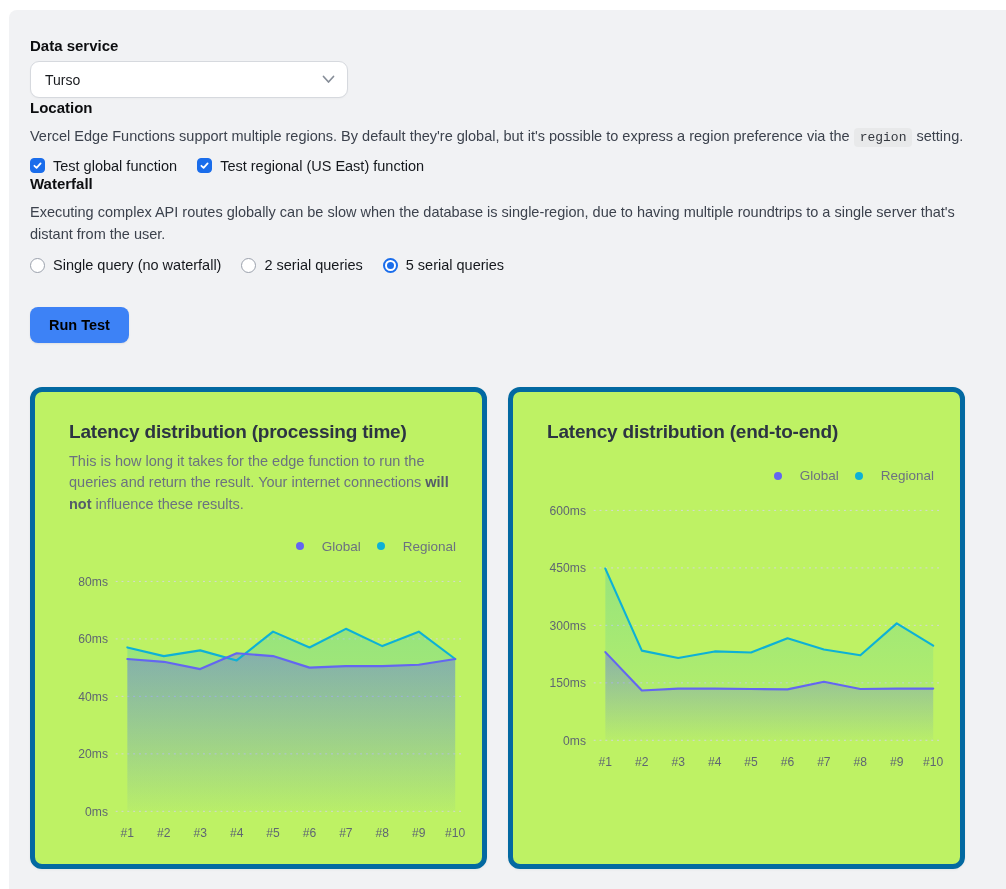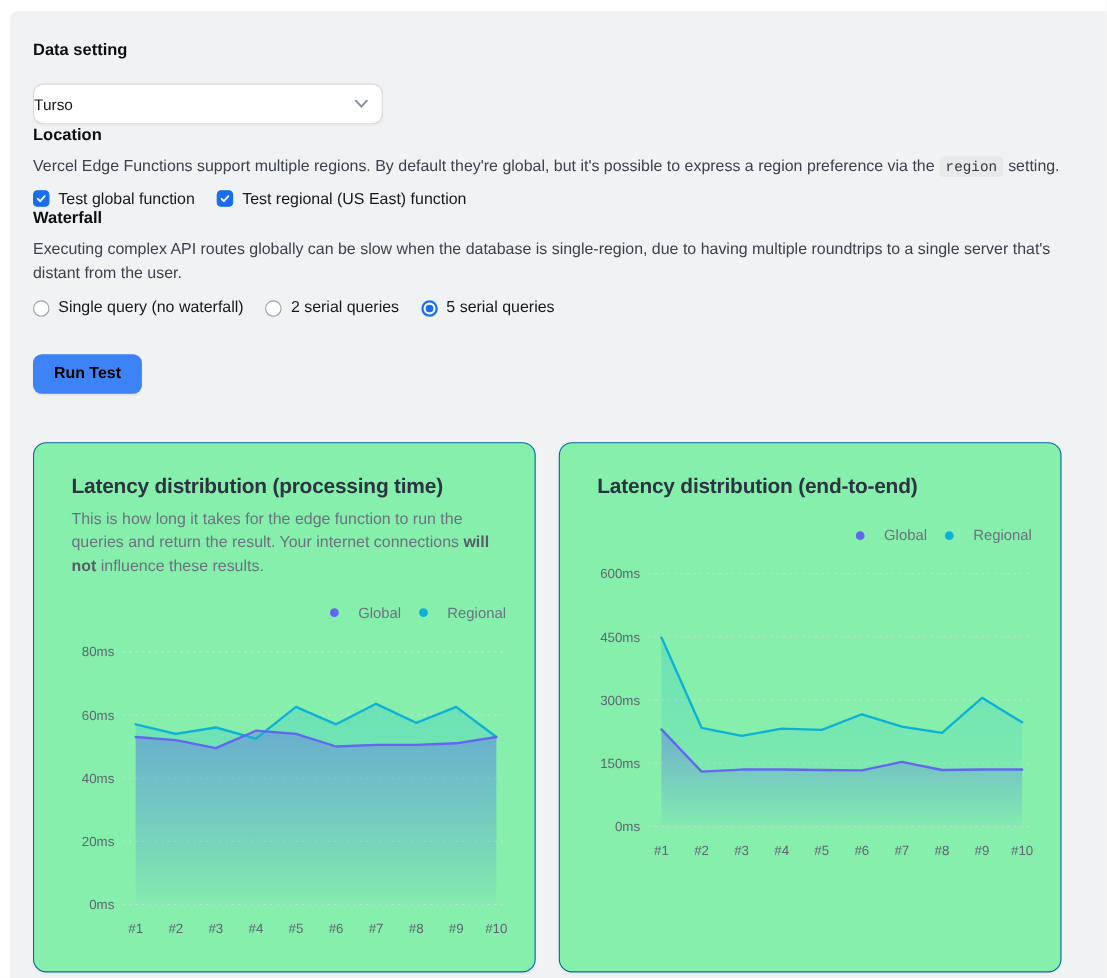--- a/index.html
+++ b/index.html
@@ -10,23 +10,23 @@
   }
   .panel{
     position:absolute;left:9px;top:10px;right:0;bottom:0;
     background:#f1f2f4;border-radius:8px 0 0 0;
     padding:26px 20px 22px 21px;box-sizing:border-box;
   }
   h3.sec{font-size:15px;font-weight:700;color:#0d0e10;margin:0;line-height:20px;}
   .mt-lg{margin-top:30px;}
   .mt-xl{margin-top:28px;}
   .select{
-    margin-top:20px;width:318px;height:37px;background:#fff;
+    margin-top:5px;width:318px;height:37px;background:#fff;
     border:1px solid #d6d9de;border-radius:9px;display:flex;align-items:center;
-    justify-content:space-between;padding:0 12px 0 0;box-sizing:border-box;
+    justify-content:space-between;padding:0 12px 0 14px;box-sizing:border-box;
     cursor:pointer;box-shadow:0 1px 2px rgba(0,0,0,0.03);
   }
   .select .val{font-size:14px;color:#17191d;}
   .para{font-size:14.5px;color:#3c424d;line-height:1.5;margin:8px 0 0 0;max-width:958px;}
   code.chip{
     font-family:"Liberation Mono","DejaVu Sans Mono",monospace;
     font-size:13px;background:#e8e9ea;border-radius:4px;padding:2px 6px;color:#33373e;
   }
   .check-row{display:flex;gap:20px;margin-top:10px;align-items:center;}
   .check-item{display:flex;align-items:center;gap:8px;cursor:pointer;}
@@ -44,39 +44,39 @@
   .radio.on{border:2px solid #1a6deb;}
   .radio .dot{display:none;}
   .radio.on .dot{display:block;width:7px;height:7px;border-radius:50%;background:#1a6deb;}
   .run-btn{
     margin-top:34px;display:inline-block;background:#3d82f6;color:#000000;border:none;
     font-family:inherit;font-size:14.5px;font-weight:600;border-radius:8px;
     padding:10px 19px;cursor:pointer;box-shadow:0 1px 2px rgba(0,0,0,0.08);
   }
   .cards{display:flex;gap:21px;margin-top:44px;}
   .card{
-    width:457px;height:482px;background:#86efac;border:1px solid #0369a1;border-radius:12px;
+    width:457px;height:482px;background:#bef264;border:5px solid #0369a1;border-radius:12px;
     box-shadow:0 1px 3px rgba(0,0,0,0.05);box-sizing:border-box;
     padding:28px 24px 12px 34px;
   }
   .card-title{font-size:19px;font-weight:600;color:#2c3442;margin:0;letter-spacing:-0.2px;line-height:1.25;}
   .card-desc{font-size:14.5px;color:#6b7280;line-height:1.47;margin:7px 0 0 0;width:398px;}
   .card-desc b{color:#555c69;}
   .legend{display:flex;justify-content:flex-end;gap:16px;align-items:center;margin-top:24px;padding-right:2px;}
   .lg-item{display:flex;align-items:center;gap:18px;font-size:13.5px;color:#6b7280;}
   .lg-dot{width:8px;height:8px;border-radius:50%;flex:none;}
   svg.chart{display:block;width:398px;height:291px;margin-top:8px;overflow:visible;}
   .tick{font-size:12.5px;fill:#5f6672;font-family:"Liberation Sans","DejaVu Sans",sans-serif;}
 </style>
 </head>
 <body>
 
 <div class="panel">
 
-  <h3 class="sec">Data setting</h3>
+  <h3 class="sec">Data service</h3>
   <div class="select">
     <span class="val">Turso</span>
     <svg width="13" height="9" viewBox="0 0 13 9">
       <path d="M1.5 1.5 L6.5 7 L11.5 1.5" fill="none" stroke="#868d98" stroke-width="1.7" stroke-linecap="round" stroke-linejoin="round"></path>
     </svg>
   </div>
 
   <h3 class="sec mt-lg">Location</h3>
   <p class="para"><span>Vercel Edge Functions support multiple regions. By default they're global, but it's possible to express a region preference via the </span><code class="chip">region</code><span> setting.</span></p>
   <div class="check-row" id="checkbox-row">

